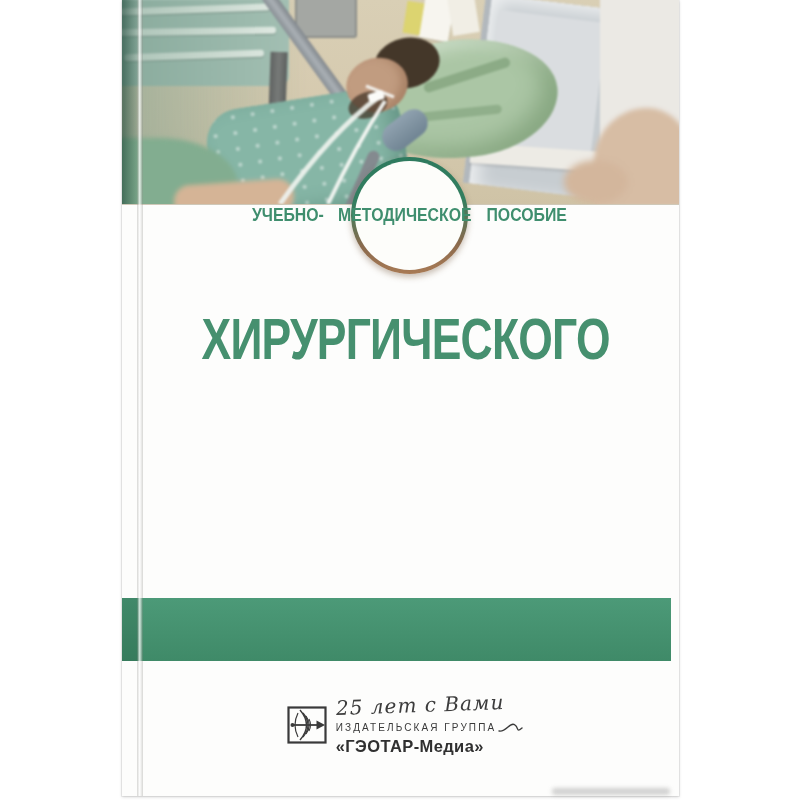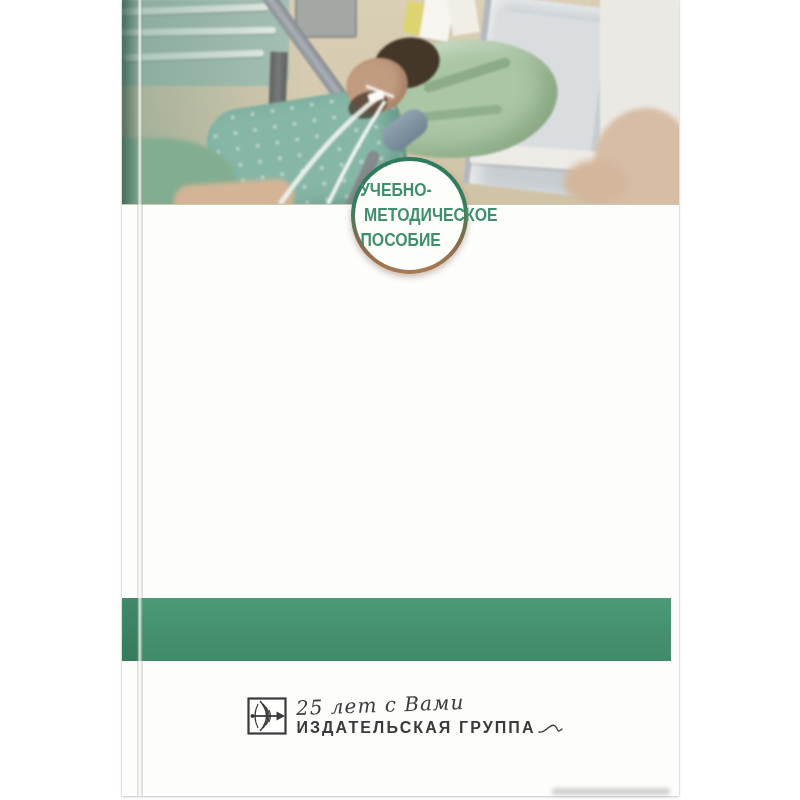--- a/index.html
+++ b/index.html
@@ -56,21 +56,21 @@
   .paper2{left:328px;top:-4px;width:27px;height:38px;background:#f1eee4;transform:rotate(-9deg);}
   .tag-yellow{left:283px;top:2px;width:17px;height:32px;background:#ddd468;transform:rotate(9deg);}
   .tubes{position:absolute;inset:0;z-index:6;}
   .photo-spine{position:absolute;left:0;top:0;width:15px;height:204px;z-index:26;
                background:linear-gradient(90deg,rgba(16,58,44,.55),rgba(16,58,44,.10));}
   
   .badge{position:absolute;left:229px;top:157px;width:117px;height:117px;border-radius:50%;z-index:30;
          background:linear-gradient(178deg,#2e7a5e 0%,#337e5f 38%,#8a6a4d 74%,#aa7b55 100%);
          padding:4px;box-sizing:border-box;box-shadow:0 3px 6px rgba(100,70,40,.35);}
   .badge-inner{width:100%;height:100%;border-radius:50%;background:#fdfdfa;
-               display:flex;flex-direction:column;align-items:flex-start;justify-content:center;}
+               display:flex;flex-direction:row;align-items:center;justify-content:center;}
   .badge-line{display:block;font-weight:bold;font-size:18px;line-height:25px;color:#3f8e6e;
               transform:scaleX(.88);white-space:nowrap;}
   
   .front{position:absolute;left:18px;right:8px;text-align:center;}
   .title{top:306px;}
   .title-line{display:inline-block;font-weight:bold;font-size:57px;line-height:66px;letter-spacing:-1px;
               color:#46906F;transform:scaleX(.78);white-space:nowrap;}
   .title .row{height:66px;}
   .editor{top:528px;}
   .editor-line{display:inline-block;font-weight:bold;font-size:27px;color:#1b1b1b;transform:scaleX(.97);white-space:nowrap;}
@@ -79,21 +79,21 @@
   .band-spine{position:absolute;left:0;top:0;width:16px;height:100%;background:rgba(0,35,22,.14);}
   
   .publisher{top:694px;display:flex;justify-content:center;}
   .pub-inner{display:inline-flex;align-items:center;gap:9px;}
   .pub-logo{width:40px;height:42px;flex:0 0 auto;}
   .pub-text{display:flex;flex-direction:column;align-items:flex-start;text-align:left;}
   .script-row{position:relative;height:24px;}
   .script{font-family:"DejaVu Serif",serif;font-style:italic;font-size:20px;line-height:22px;color:#3c3c3c;
           transform:rotate(-2deg);display:inline-block;letter-spacing:1px;}
   .group-row{display:flex;align-items:center;gap:2px;margin-top:1px;}
-  .group{font-size:16px;font-weight:bold;letter-spacing:2.1px;color:#3a3a3a;white-space:nowrap;}
+  .group{font-size:10px;font-weight:normal;letter-spacing:2.1px;color:#3a3a3a;white-space:nowrap;}
   .brand{font-size:16.5px;font-weight:bold;color:#303030;letter-spacing:.4px;margin-top:2px;white-space:nowrap;}
 </style>
 </head>
 <body>
 
 <div class="canvas">
   <div class="book">
 
     <div class="photo" title="Пациент на ИВЛ в палате интенсивной терапии">
       <div class="photo-art">
@@ -138,20 +138,21 @@
 
     <div class="badge">
       <div class="badge-inner">
         <span class="badge-line">УЧЕБНО-</span>
         <span class="badge-line">МЕТОДИЧЕСКОЕ</span>
         <span class="badge-line">ПОСОБИЕ</span>
       </div>
     </div>
 
     <div class="front title">
+      <div class="row"><span class="title-line">ХИРУРГИЧЕСКОГО</span></div>
     </div>
 
 
     <div class="band">
       <div class="band-spine"></div>
     </div>
 
     <div class="front publisher">
       <div class="pub-inner">
         <svg class="pub-logo" viewBox="0 0 40 42">
@@ -168,20 +169,21 @@
         <div class="pub-text">
           <div class="script-row">
             <span class="script">25 лет с Вами</span>
           </div>
           <div class="group-row">
             <span class="group">ИЗДАТЕЛЬСКАЯ ГРУППА</span>
             <svg width="26" height="16" viewBox="0 0 26 16">
               <path d="M1,12 C8,14 12,2 17,6 C21,9 18,14 24,9" fill="none" stroke="#3a3a3a" stroke-width="1.4" stroke-linecap="round"></path>
             </svg>
           </div>
+          <span class="brand">«ГЭОТАР-Медиа»</span>
         </div>
       </div>
     </div>
 
     <div class="hinge"></div>
 
     <div class="smudge"></div>
   </div>
 </div>
 

